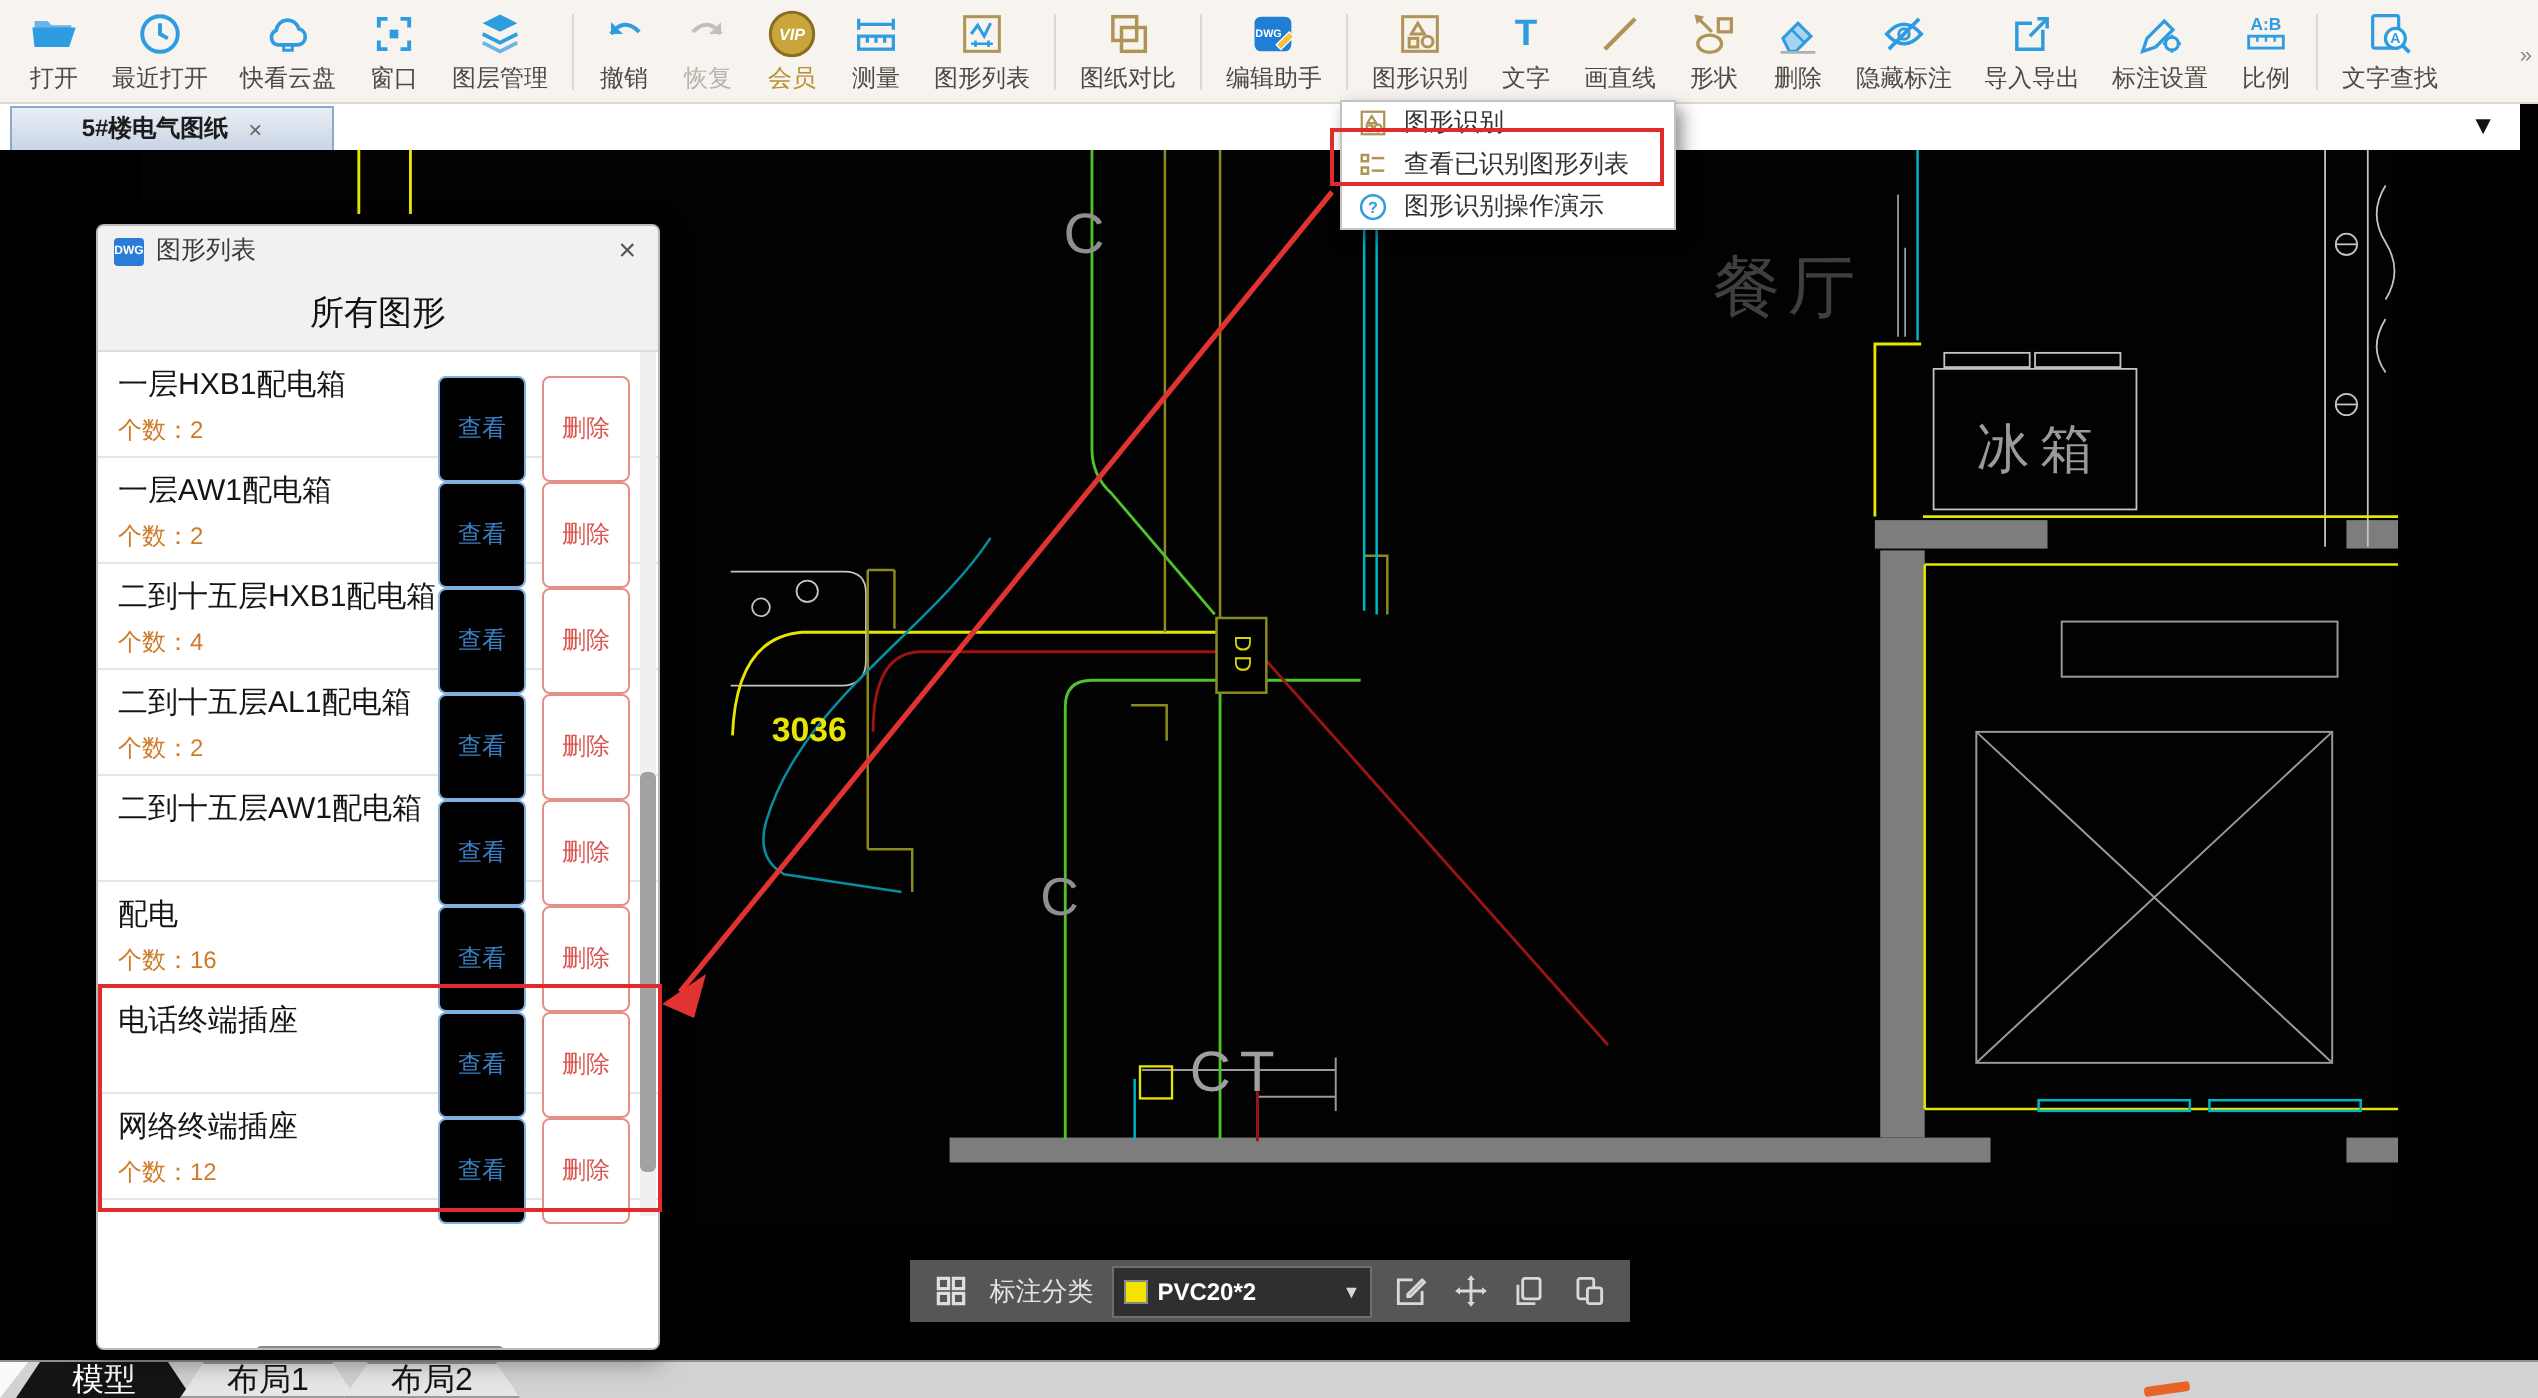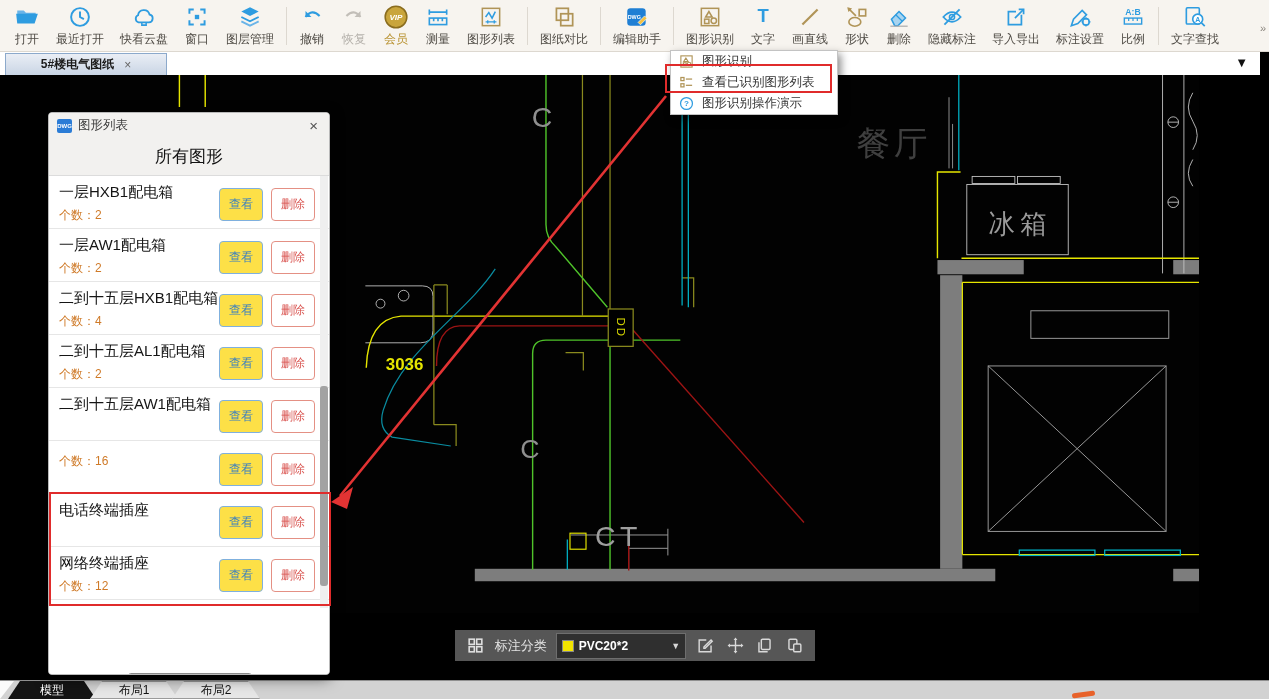--- a/index.html
+++ b/index.html
@@ -51,22 +51,22 @@
     font-size:6px; font-weight:bold; display:flex; align-items:center; justify-content:center; }
   .ptitle .pt { font-size:12.5px; color:#3a3a3a; flex:1; }
   .ptitle .pclose { font-size:15px; color:#555; cursor:pointer; padding:0 3px; }
   .phead { height:38px; background:#f2f1ef; border-bottom:1px solid #dcdcdc;
     display:flex; align-items:center; justify-content:center; font-size:17px; color:#111; }
   .plist { position:absolute; left:0; top:63px; width:282px; height:536px; background:#fff; }
   .prow { height:53px; border-bottom:1px solid #e6e6e6; position:relative; padding:7px 0 0 10px; cursor:pointer; }
   .prow .rname { font-size:15px; color:#151515; }
   .prow .rcount { font-size:12px; color:#cf7a28; margin-top:5px; }
   .rbtns { position:absolute; right:16px; top:12px; display:flex; gap:8px; }
-  .btn-view { font-size:12px; color:#3a7fc1; background:#fde047; border:1px solid #7fb0de;
-    border-radius:4px; padding:7px 9px; cursor:pointer;text-align:right; }
+  .btn-view { font-size:12px; color:#3a7fc1; background:#000000; border:1px solid #7fb0de;
+    border-radius:4px; padding:17px 9px; cursor:pointer;text-align:right; }
   .btn-del { font-size:12px; color:#d9534f; background:#fff; border:1px solid #e49084;
     border-radius:4px; padding:3px 9px; cursor:pointer; }
   .pscroll { position:absolute; right:1px; top:63px; width:8px; height:432px; background:#efefef; }
   .pthumb { position:absolute; right:0; top:210px; width:8px; height:200px; background:#a2a2a2; border-radius:3px; cursor:grab; }
   .pexport { position:absolute; left:50%; transform:translateX(-50%); top:497px;
     background:#fdfdfd; border:1px solid #8a8a8a; border-radius:2px; font-size:12.5px;
     color:#222; padding:4px 14px; white-space:nowrap; cursor:pointer; }
   .hl-list { position:absolute; left:49px; top:492px; width:282px; height:114px;
     border:2px solid #e02b2b; z-index:26; pointer-events:none; }
 
@@ -81,21 +81,21 @@
   .swatch { width:12px; height:12px; background:#f2e400; border:1px solid #888; }
   .cselect .cval { flex:1; font-size:12px; font-weight:bold; color:#fff; }
   .cselect .ccaret { font-size:9px; color:#d8d8d8; }
   .cbtn { width:22px; height:22px; display:flex; align-items:center; justify-content:center; cursor:pointer; }
 
   
   .sheetbar { position:absolute; left:0; top:680px; width:1269px; height:19px;
     background:#d2d2d2; border-top:1px solid #8f8f8f; display:flex; align-items:stretch; z-index:12; }
   .wedge { width:14px; background:#fafafa; clip-path:polygon(0 0,100% 0,0 100%); }
   .stab { min-width:88px; margin-left:-6px; display:flex; align-items:center; justify-content:center;
-    font-size:12px; cursor:pointer; clip-path:polygon(12px 0,calc(100% - 12px) 0,100% 100%,0 100%); }
+    font-size:16px; cursor:pointer; clip-path:polygon(12px 0,calc(100% - 12px) 0,100% 100%,0 100%); }
   .stab.active { background:#141414; color:#fff; }
   .stab.idle { background:#e6e6e6; color:#141414; box-shadow:inset 0 0 0 1px #9a9a9a;text-align:center; }
   .orange-sliver { position:absolute; left:1072px; top:692px; width:23px; height:5px;
     background:#e8622a; border-radius:2px; transform:rotate(-8deg); z-index:13; }
 </style>
 </head>
 <body>
 
 <div id="stage">
 
@@ -519,20 +519,21 @@
           </div>
       </div>
       <div class="prow">
         <div class="rname">二到十五层AW1配电箱</div>
         <div class="rbtns">
             <button class="btn-view">查看</button>
             <button class="btn-del">删除</button>
           </div>
       </div>
       <div class="prow">
+        <div class="rname">配电</div>
         <div class="rcount"><span>个数：</span><span>16</span></div>
         <div class="rbtns">
             <button class="btn-view">查看</button>
             <button class="btn-del">删除</button>
           </div>
       </div>
       <div class="prow">
         <div class="rname">电话终端插座</div>
         <div class="rbtns">
             <button class="btn-view">查看</button>

